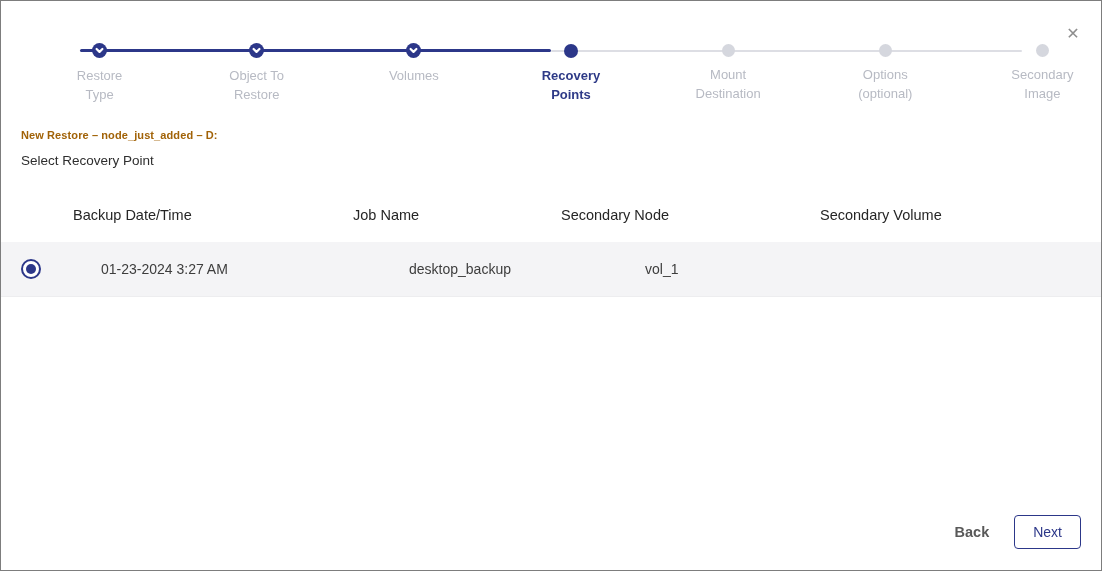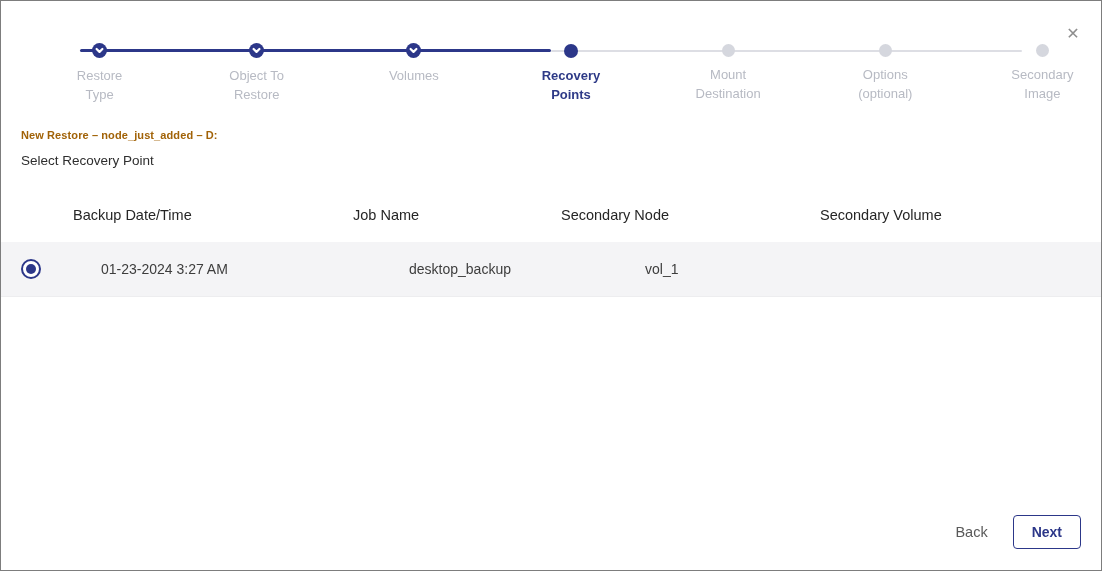--- a/index.html
+++ b/index.html
@@ -87,23 +87,24 @@
   
   .footer {
     position: absolute; right: 20px; bottom: 21px;
     display: flex; align-items: center;
   }
   .back-btn {
     font-size: 14.5px; color: #595959;
     background: none; border: none; cursor: pointer;
     margin-right: 25px;
     font-family: "Liberation Sans", sans-serif;
+    font-weight: bold;
   }
   .next-btn {
-    font-size: 14px; font-weight: 700; color: #2c3789;
+    font-size: 14px; font-weight: 400; color: #2c3789;
     background: #fff; border: 1px solid #2c3789; border-radius: 4px;
     padding: 8px 18px; cursor: pointer;
     font-family: "Liberation Sans", sans-serif;
   }
 </style>
 </head>
 <body>
 
 <div class="dialog">
 

